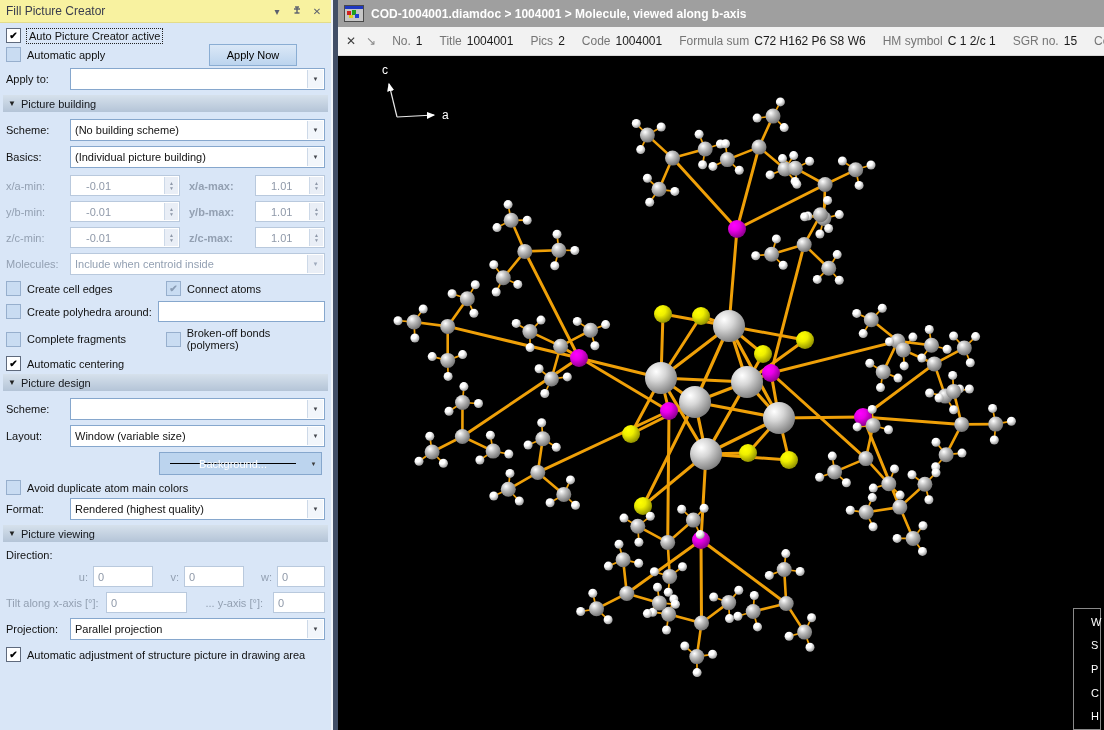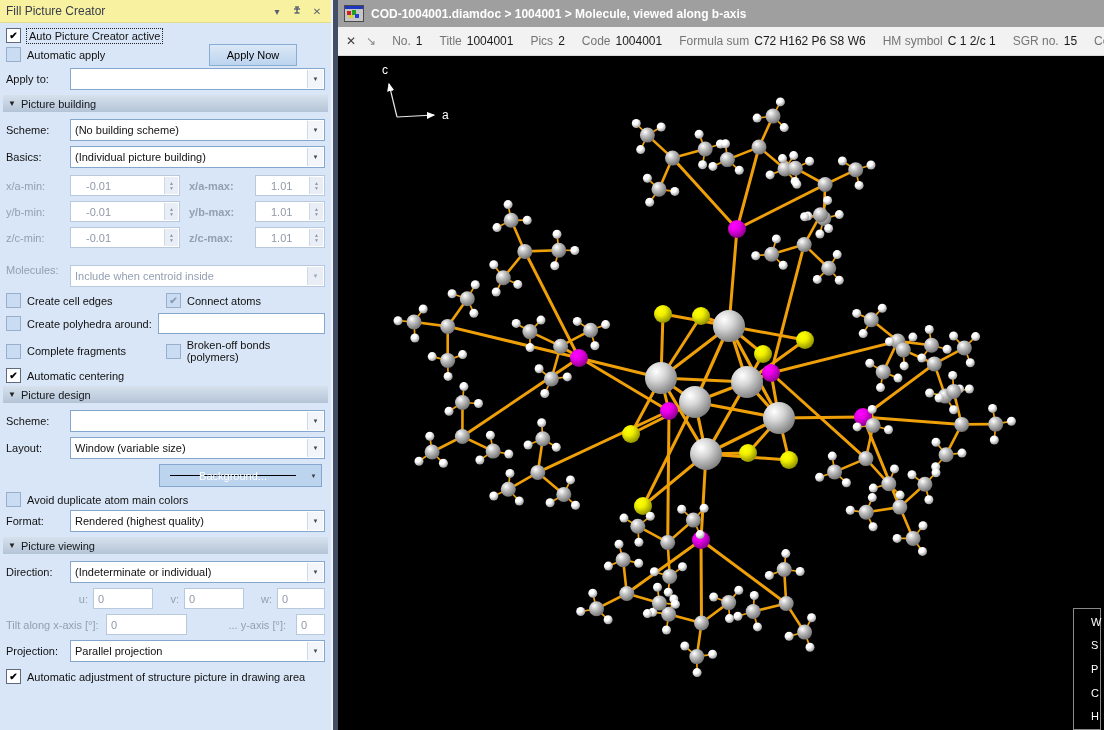--- a/index.html
+++ b/index.html
@@ -12,21 +12,21 @@
   .p-content{padding:5px 6px 0 6px;}
   .row{display:flex;align-items:center;margin-bottom:5px;position:relative;}
   .lab{width:64px;flex:none;}
   .gray{color:#93a0b2;}
   .cb{width:13px;height:13px;border:1px solid #97afcd;background:#c9dcf2;margin-right:6px;flex:none;display:flex;align-items:center;justify-content:center;font-size:10px;line-height:1;}
   .cb.on{background:#fff;border-color:#5f6a7d;color:#000;font-weight:700;}
   .cb.on.dis{background:#c9dcf2;border-color:#97afcd;color:#8a9cb4;}
   .focusbox{outline:1px dotted #222;padding:1px 2px;}
   .combo{flex:1;height:20px;background:#fff;border:1px solid #86a7cd;display:flex;align-items:center;padding:0 18px 0 4px;position:relative;white-space:nowrap;overflow:hidden;}
   .combo .arr{position:absolute;right:1px;top:1px;bottom:1px;width:15px;display:flex;align-items:center;justify-content:center;border-left:1px solid #cdd9e8;background:#f2f6fb;color:#45484f;font-size:6px;}
-  .combo.dis{border-color:#b9c9dd;color:#93a0b2;margin-top:12px;}
+  .combo.dis{border-color:#b9c9dd;color:#93a0b2;}
   .combo.dis .arr{color:#9fabbd;background:#e9eef6;}
   .spin{height:19px;background:#fff;border:1px solid #b9c9dd;display:flex;align-items:center;padding-left:15px;position:relative;color:#8f99a9;}
   .spin .sb{position:absolute;right:1px;top:1px;bottom:1px;width:13px;border-left:1px solid #cdd9e8;background:#e9eef6;display:flex;flex-direction:column;align-items:center;justify-content:center;color:#8f99a9;font-size:5px;line-height:5px;}
   .field{height:19px;background:#fff;border:1px solid #86a7cd;display:flex;align-items:center;padding-left:4px;}
   .field.dis{border-color:#b9c9dd;color:#8f99a9;}
   .sec{height:17px;background:linear-gradient(#d6e1ec,#b4c4d7);display:flex;align-items:center;padding-left:5px;margin:2px -3px 7px -3px;color:#14171c;}
   .sec .tri{font-size:8px;margin-right:5px;color:#222;}
   .btn-apply{position:absolute;right:28px;top:-3px;width:86px;height:20px;background:linear-gradient(#dbe8f7,#bcd4ee);border:1px solid #8aadd3;display:flex;align-items:center;justify-content:center;color:#000;}
   .bg-group{margin-left:auto;margin-right:3px;width:161px;height:21px;display:flex;border:1px solid #86a7cd;background:#bcd4ee;}
   .bg-btn{flex:1;background:#000;color:#fff;display:flex;align-items:center;justify-content:center;margin:10px;}
@@ -221,45 +221,41 @@
         </span>
     </div>
 
     <div class="sec">
         <span class="tri">▼</span>
         <span>Picture viewing</span>
       </div>
 
     <div class="row">
       <span class="lab">Direction:</span>
-      <span class="combo">
-          <span>(Indeterminate or individual)</span>
-          <span class="arr">▼</span>
-        </span>
     </div>
     <div class="row">
       <span class="gray" style="margin-left:70px;width:12px;text-align:right;">u:</span>
       <span class="field dis" style="width:54px;margin-left:5px;">
           <span>0</span>
         </span>
       <span class="gray" style="margin-left:14px;width:12px;text-align:right;">v:</span>
       <span class="field dis" style="width:54px;margin-left:5px;">
           <span>0</span>
         </span>
       <span class="gray" style="margin-left:14px;width:14px;text-align:right;">w:</span>
       <span class="field dis" style="flex:1;margin-left:5px;">
           <span>0</span>
         </span>
     </div>
     <div class="row">
       <span class="gray" style="width:100px;">Tilt along x-axis [°]:</span>
       <span class="field dis" style="width:75px;">
           <span>0</span>
         </span>
-      <span class="gray" style="width:76px;text-align:right;padding-left:23px;">... y-axis [°]:</span>
+      <span class="gray" style="width:76px;text-align:right;">... y-axis [°]:</span>
       <span class="field dis" style="flex:1;margin-left:10px;">
           <span>0</span>
         </span>
     </div>
     <div class="row" style="margin-bottom:7px;">
       <span class="lab">Projection:</span>
       <span class="combo">
           <span>Parallel projection</span>
           <span class="arr">▼</span>
         </span>

